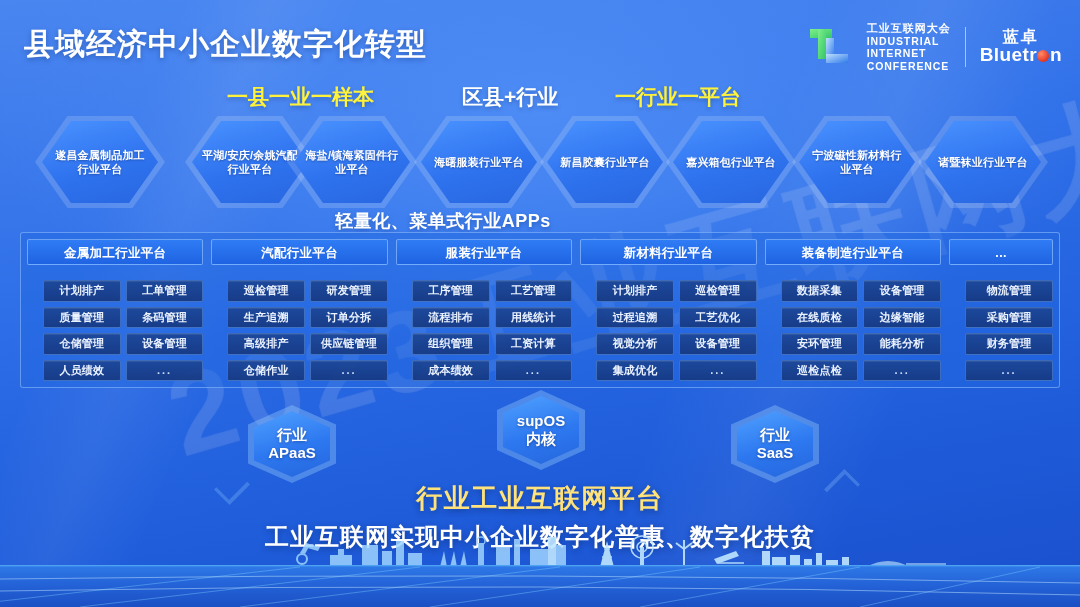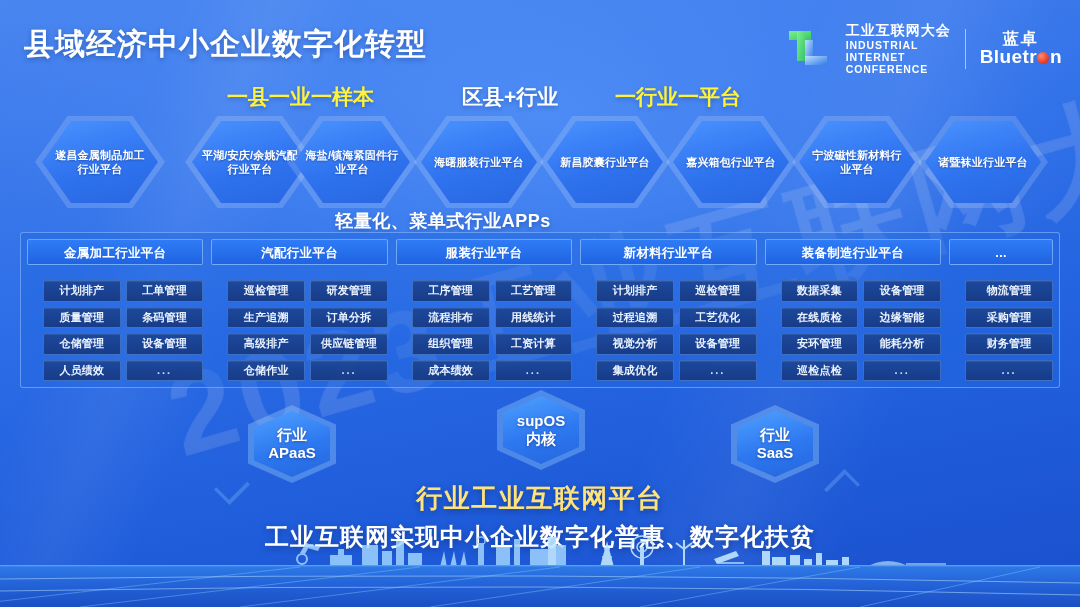--- a/index.html
+++ b/index.html
@@ -40,21 +40,21 @@
     font-size: 30px; font-weight: 700; color: #ffffff;
     letter-spacing: 1px;
     text-shadow: 0 2px 5px rgba(0,30,90,.35);
   }
   .logo-wrap {
     position: absolute; right: 18px; top: 22px;
     display: flex; align-items: center; gap: 14px;
   }
   .logo-mark { width: 46px; height: 46px; position: relative; }
   .logo-conf-text { display: flex; flex-direction: column; line-height: 1.18; }
-  .logo-conf-cn { font-size: 14px; color:#fff; font-weight:700; letter-spacing:1px; }
+  .logo-conf-cn { font-size: 11px; color:#fff; font-weight:700; letter-spacing:1px; }
   .logo-conf-en { font-size: 10.5px; color:#fff; font-weight:600; letter-spacing:.9px; }
   .logo-divider { width:1px; height:40px; background:rgba(255,255,255,.55); }
   .logo-brand { display:flex; flex-direction:column; align-items:center; line-height:1.1; }
   .logo-brand-cn { font-size:16px; font-weight:700; color:#fff; letter-spacing:2px;text-align:center; }
   .logo-brand-en { font-size:19px; font-weight:700; color:#fff; letter-spacing:.4px; position:relative; }
   .logo-brand-en .dot-o {
     display:inline-block; width:12px; height:12px; border-radius:50%;
     background: radial-gradient(circle at 35% 32%, #ff8a6b 0%, #e8402a 62%, #b8200f 100%);
     vertical-align: -1px; margin: 0 .5px;
   }

